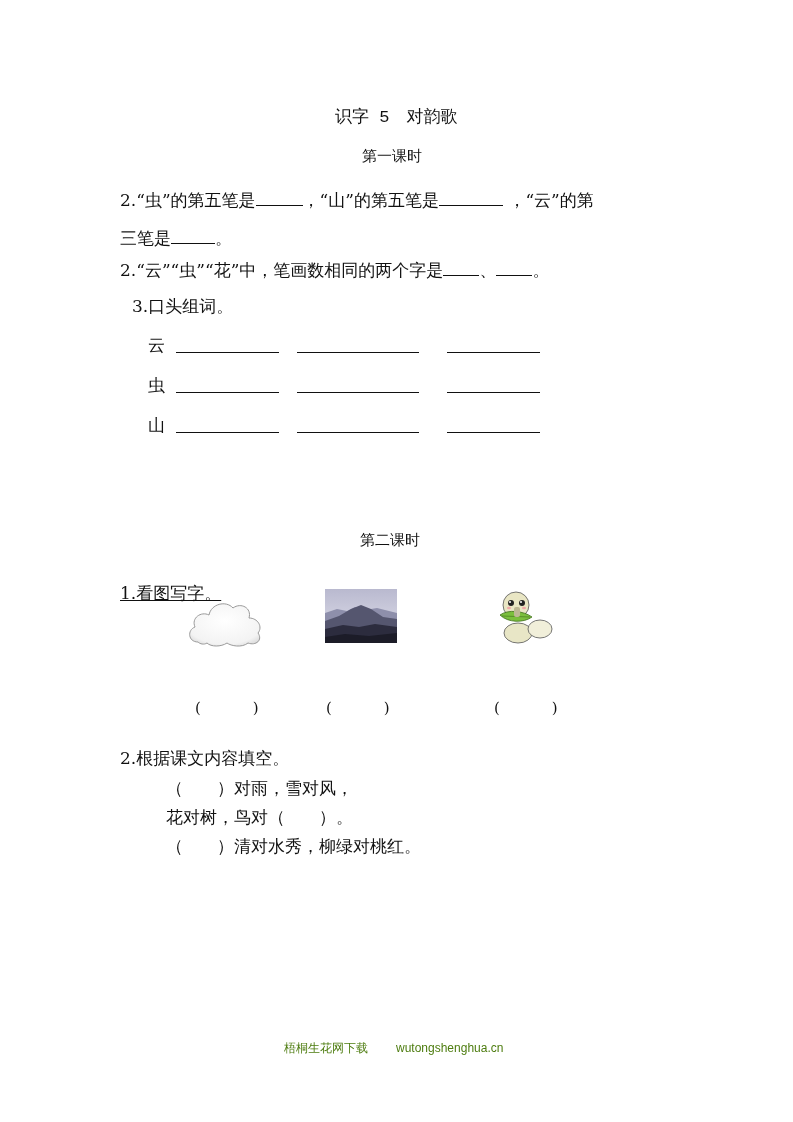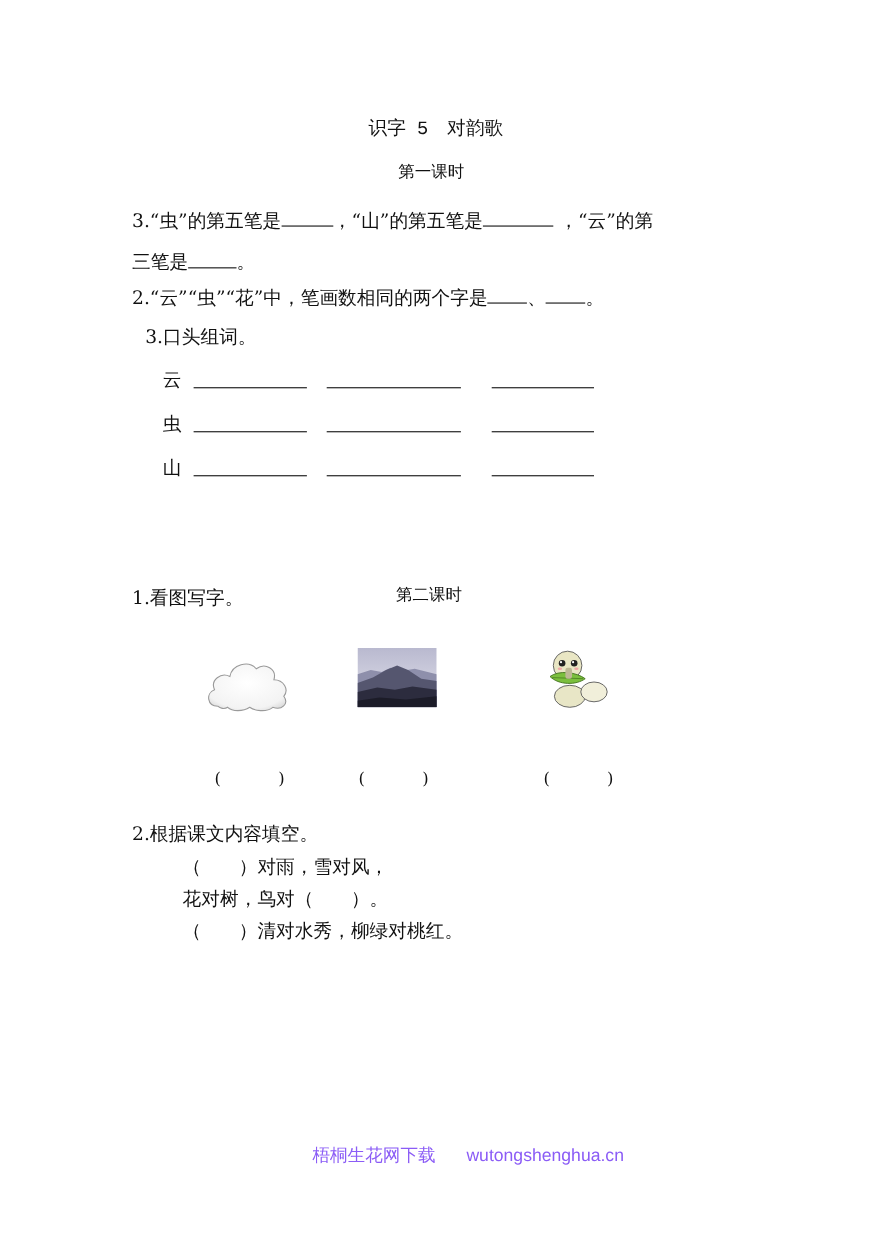--- a/index.html
+++ b/index.html
@@ -4,35 +4,35 @@
 <style>
   html, body { margin: 0; padding: 0; background: #ffffff; }
   body { width: 793px; height: 1122px; position: relative; overflow: hidden;
          font-family: "DejaVu Serif", "Liberation Serif", serif; color: #111; }
   .abs { position: absolute; white-space: nowrap; }
   .title { font-size: 17px; font-family: Liberation Mono, monospace; }
   .sub { font-size: 15px; }
   .q { font-size: 17px; }
   .blank { display: inline-block; border-bottom: 1px solid #111; height: 16px; vertical-align: baseline; }
   .line { position: absolute; height: 0; border-top: 1.3px solid #111; }
-  .footer { font-size: 16px; color: #8b5cf6; }
+  .footer { font-size: 12px; color: #4d7c0f; }
   .footer .url { font-family: "Liberation Sans", sans-serif; margin-left: 28px; }
   .paren { font-size: 15px; }
   .img-box { position: absolute; }
 </style>
 </head>
 <body>
 
 <div>
 
   <div class="abs title" style="left:335px; top:105px;">识字 5　对韵歌</div>
   <div class="abs sub" style="left:362px; top:147px;">第一课时</div>
 
   <div class="abs q" style="left:120px; top:189px;">
-    <span>3.“虫”的第五笔是</span><span class="blank" style="width:47px;"></span><span>，“山”的第五笔是</span><span class="blank" style="width:64px;"></span>&nbsp;<span>，“云”的第</span>
+    <span>2.“虫”的第五笔是</span><span class="blank" style="width:47px;"></span><span>，“山”的第五笔是</span><span class="blank" style="width:64px;"></span>&nbsp;<span>，“云”的第</span>
   </div>
   <div class="abs q" style="left:120px; top:227px;">
     <span>三笔是</span><span class="blank" style="width:44px;"></span><span>。</span>
   </div>
 
   <div class="abs q" style="left:120px; top:259px;">
     <span>2.“云”“虫”“花”中，笔画数相同的两个字是</span><span class="blank" style="width:36px;"></span><span>、</span><span class="blank" style="width:36px;"></span><span>。</span>
   </div>
 
   <div class="abs q" style="left:132px; top:295px;">3.口头组词。</div>
@@ -46,21 +46,21 @@
   <div class="line" style="left:176px; top:392px; width:103px;"></div>
   <div class="line" style="left:297px; top:392px; width:122px;"></div>
   <div class="line" style="left:447px; top:392px; width:93px;"></div>
 
   <div class="abs q" style="left:148px; top:414px;">山</div>
   <div class="line" style="left:176px; top:432px; width:103px;"></div>
   <div class="line" style="left:297px; top:432px; width:122px;"></div>
   <div class="line" style="left:447px; top:432px; width:93px;"></div>
 
   <div class="abs sub" style="left:360px; top:531px;">第二课时</div>
-  <div class="abs q" style="left:120px; top:532px;">1.看图写字。</div>
+  <div class="abs q" style="left:120px; top:582px;text-decoration:underline;">1.看图写字。</div>
 
   <div class="img-box" style="left:186px; top:596px; width:78px; height:52px;">
     <svg width="78" height="52" viewBox="0 0 78 52">
       <defs>
         <radialGradient id="cg" cx="50%" cy="40%" r="70%">
           <stop offset="0%" stop-color="#ffffff"></stop>
           <stop offset="80%" stop-color="#f3f3f3"></stop>
           <stop offset="100%" stop-color="#d8d8d8"></stop>
         </radialGradient>
       </defs>

